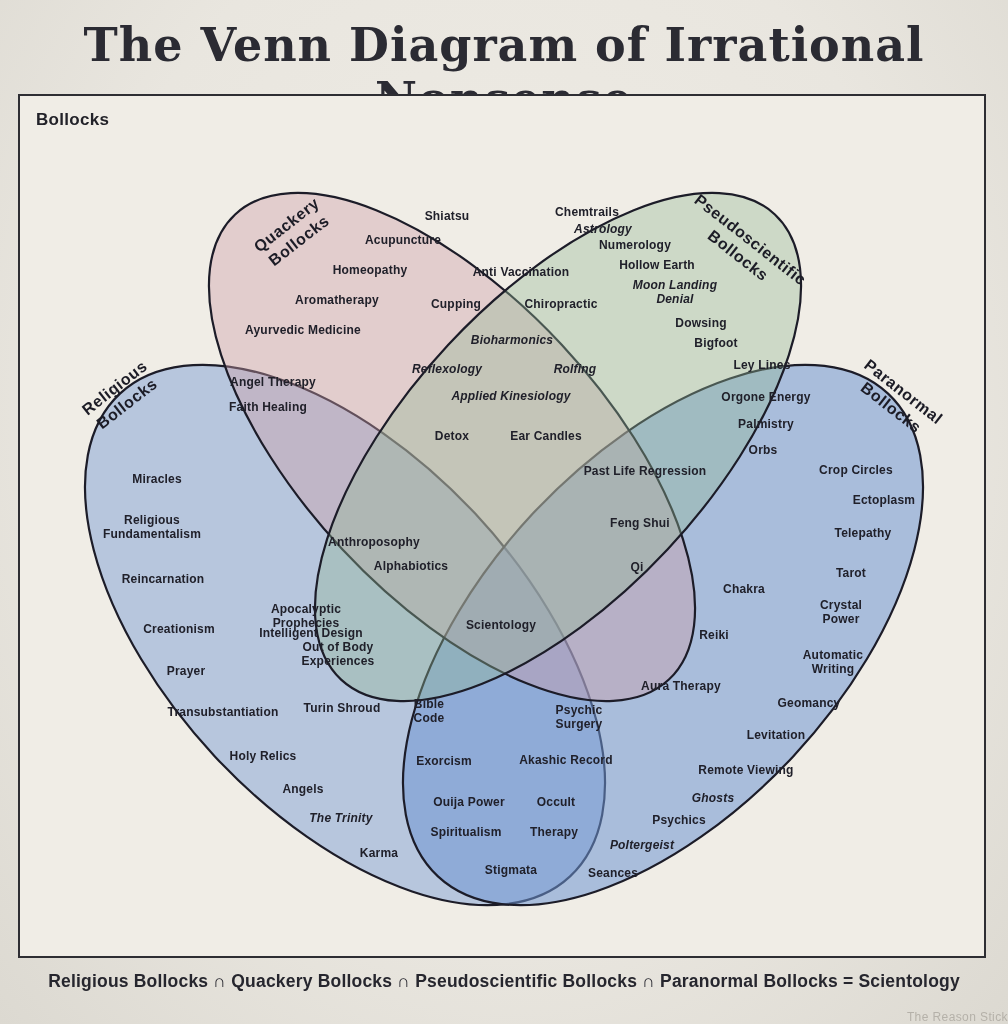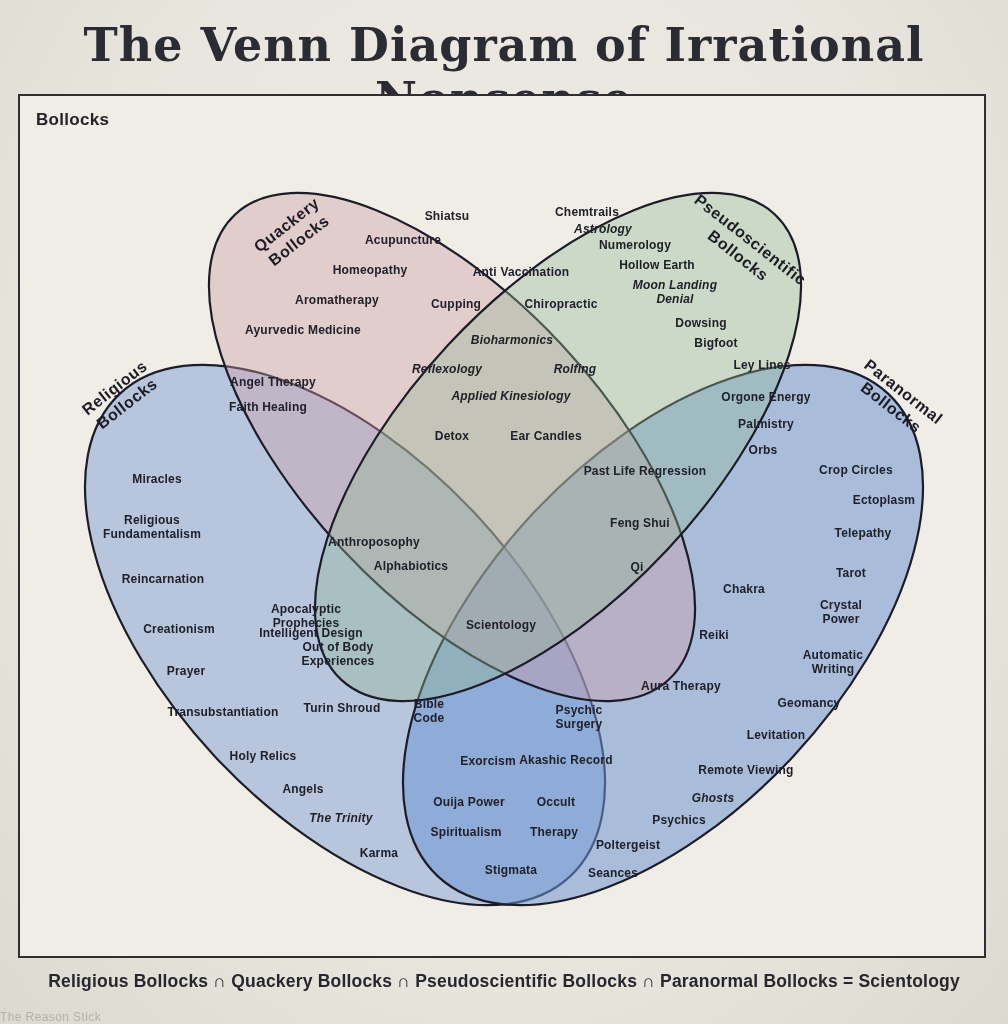--- a/index.html
+++ b/index.html
@@ -31,21 +31,21 @@
   .vlabel.italic { font-style:italic; }
   .set-title {
     position:absolute; font-size:16px; font-weight:bold; color:#1c1c26;
     white-space:pre-line; text-align:center; line-height:1.25; letter-spacing:0.6px;
   }
   .formula {
     position:absolute; left:0; top:971px; width:100%; text-align:center;
     font-size:17.5px; font-weight:bold; color:#26262e; letter-spacing:0.2px;
   }
   .credit {
-    position:absolute; left:0; top:1010px; width:100%; text-align:left;
+    position:absolute; left:0; top:1010px; width:100%; text-align:right;
     font-size:12px; color:#b5b1a9; letter-spacing:0.4px;
   }
 </style>
 </head>
 <body>
 
 <div class="page">
 
   <h1 class="title">The Venn Diagram of Irrational Nonsense</h1>
 
@@ -122,27 +122,27 @@
       <div class="vlabel" style="left: 851px; top: 573px;">Tarot</div>
       <div class="vlabel" style="left: 841px; top: 612px;">Crystal
 Power</div>
       <div class="vlabel" style="left: 833px; top: 662px;">Automatic
 Writing</div>
       <div class="vlabel" style="left: 809px; top: 703px;">Geomancy</div>
       <div class="vlabel" style="left: 776px; top: 735px;">Levitation</div>
       <div class="vlabel" style="left: 746px; top: 770px;">Remote Viewing</div>
       <div class="vlabel italic" style="left: 713px; top: 798px;">Ghosts</div>
       <div class="vlabel" style="left: 679px; top: 820px;">Psychics</div>
-      <div class="vlabel" style="left: 628px; top: 845px;">Poltergeist</div>
+      <div class="vlabel" style="left: 642px; top: 845px; font-style: italic;">Poltergeist</div>
       <div class="vlabel" style="left: 613px; top: 873px;">Seances</div>
       <div class="vlabel" style="left: 429px; top: 711px;">Bible
 Code</div>
       <div class="vlabel" style="left: 579px; top: 717px;">Psychic
 Surgery</div>
-      <div class="vlabel" style="left: 444px; top: 761px; margin-left: 44px;">Exorcism</div>
+      <div class="vlabel" style="left: 444px; top: 761px;">Exorcism</div>
       <div class="vlabel" style="left: 566px; top: 760px;">Akashic Record</div>
       <div class="vlabel" style="left: 469px; top: 802px;">Ouija Power</div>
       <div class="vlabel" style="left: 556px; top: 802px;">Occult</div>
       <div class="vlabel" style="left: 466px; top: 832px;">Spiritualism</div>
       <div class="vlabel" style="left: 554px; top: 832px;">Therapy</div>
       <div class="vlabel" style="left: 511px; top: 870px;">Stigmata</div>
       <div class="set-title" style="left: 121px; top: 396px; transform: translate(-50%, -50%) rotate(-38deg);">Religious
 Bollocks</div>
       <div class="set-title" style="left: 897px; top: 400px; transform: translate(-50%, -50%) rotate(38deg);">Paranormal
 Bollocks</div>

